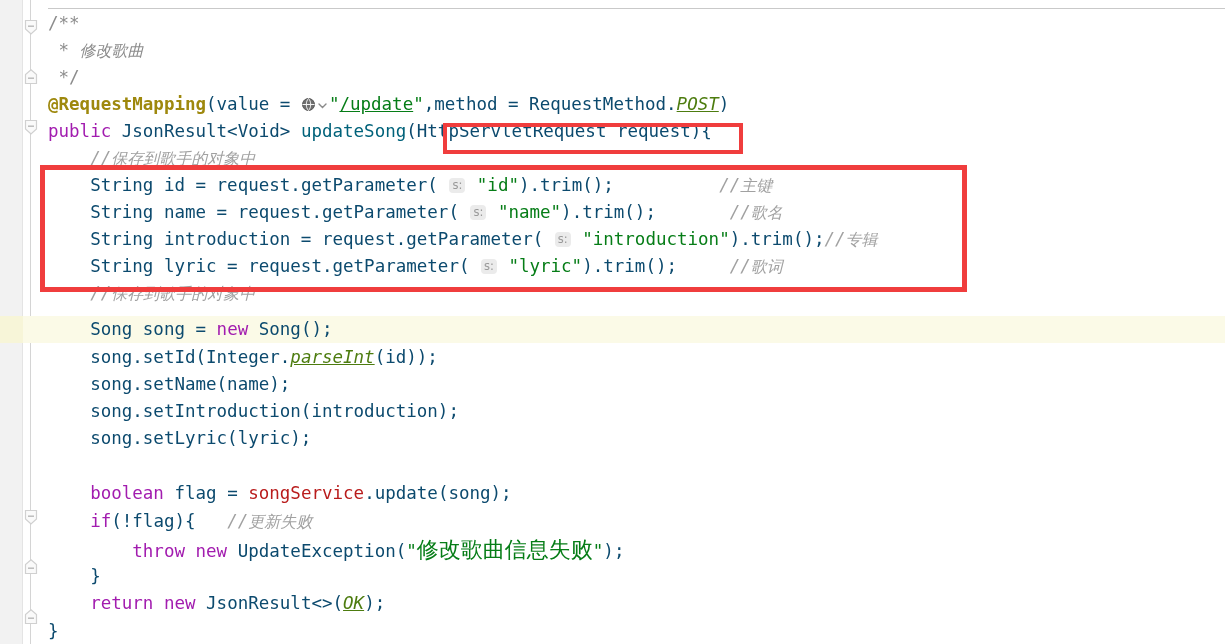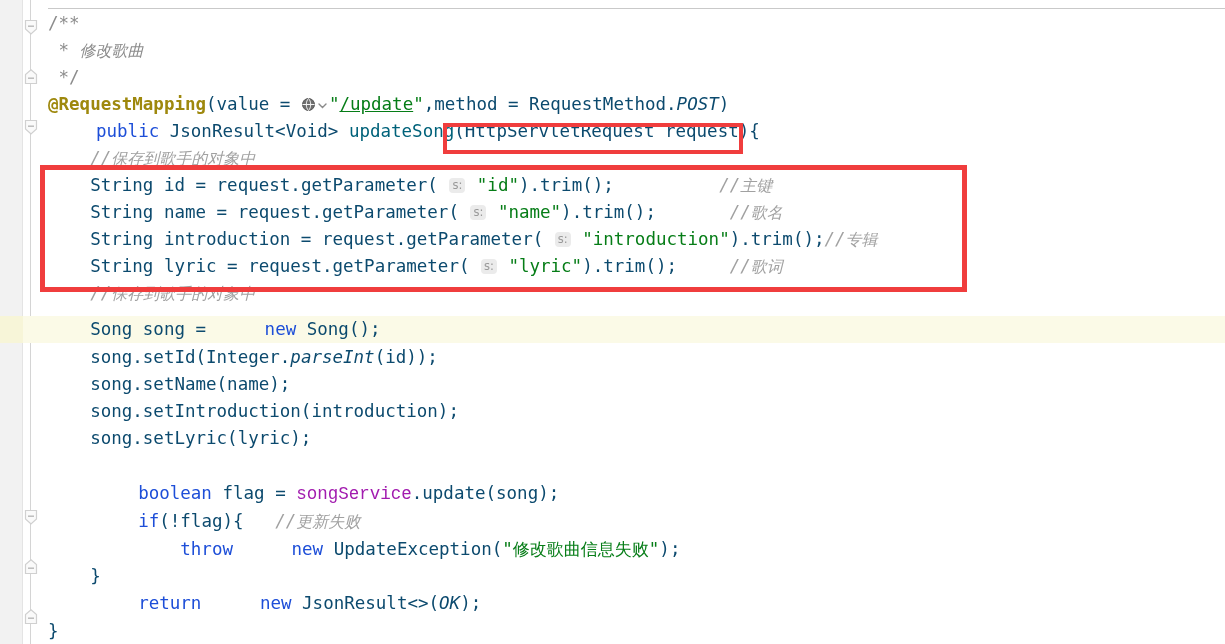--- a/index.html
+++ b/index.html
@@ -55,33 +55,33 @@
   .line{
     position:absolute;
     left:48px;
     height:27px;
     white-space:pre;
     font-size:17.5px;
     line-height:27px;
     letter-spacing:0px;
   }
   
-  .kw       {color:#1d4ed8;margin-left:48px;}
+  .kw       {color:#a21caf;}
   .plain    {color:#0c4a6e;}
   .str      {color:#067d17;}
   .str-u    {color:#067d17;text-decoration:underline;}
   .cmt      {color:#a1a1a1;font-style:italic;}
   .doccmt   {color:#8c8c8c;font-style:italic;}
   .docsym   {color:#8c8c8c;}
   .anno     {color:#9e880d;font-weight:bold;}
   .method   {color:#00627a;}
-  .field    {color:#a21caf;font-family:Liberation Mono, monospace;}
-  .stat     {color:#0c4a6e;font-style:italic;}
+  .field    {color:#b91c1c;}
+  .stat     {color:#4d7c0f;font-style:italic;text-decoration:underline;}
   .cn       {font-family:"DejaVu Sans","Liberation Sans",sans-serif;font-style:italic;font-size:16px;}
-  .cn-str   {font-family:"DejaVu Sans","Liberation Sans",sans-serif;font-style:normal;font-size:17px;}
+  .cn-str   {font-family:"DejaVu Sans","Liberation Sans",sans-serif;font-style:normal;font-size:22px;}
   
   .hint{
     display:inline-block;
     background:#ebebeb;
     color:#999999;
     border-radius:4px;
     font-size:11.5px;
     font-family:"DejaVu Sans","Liberation Sans",sans-serif;
     padding:0 3px;
     line-height:15px;

